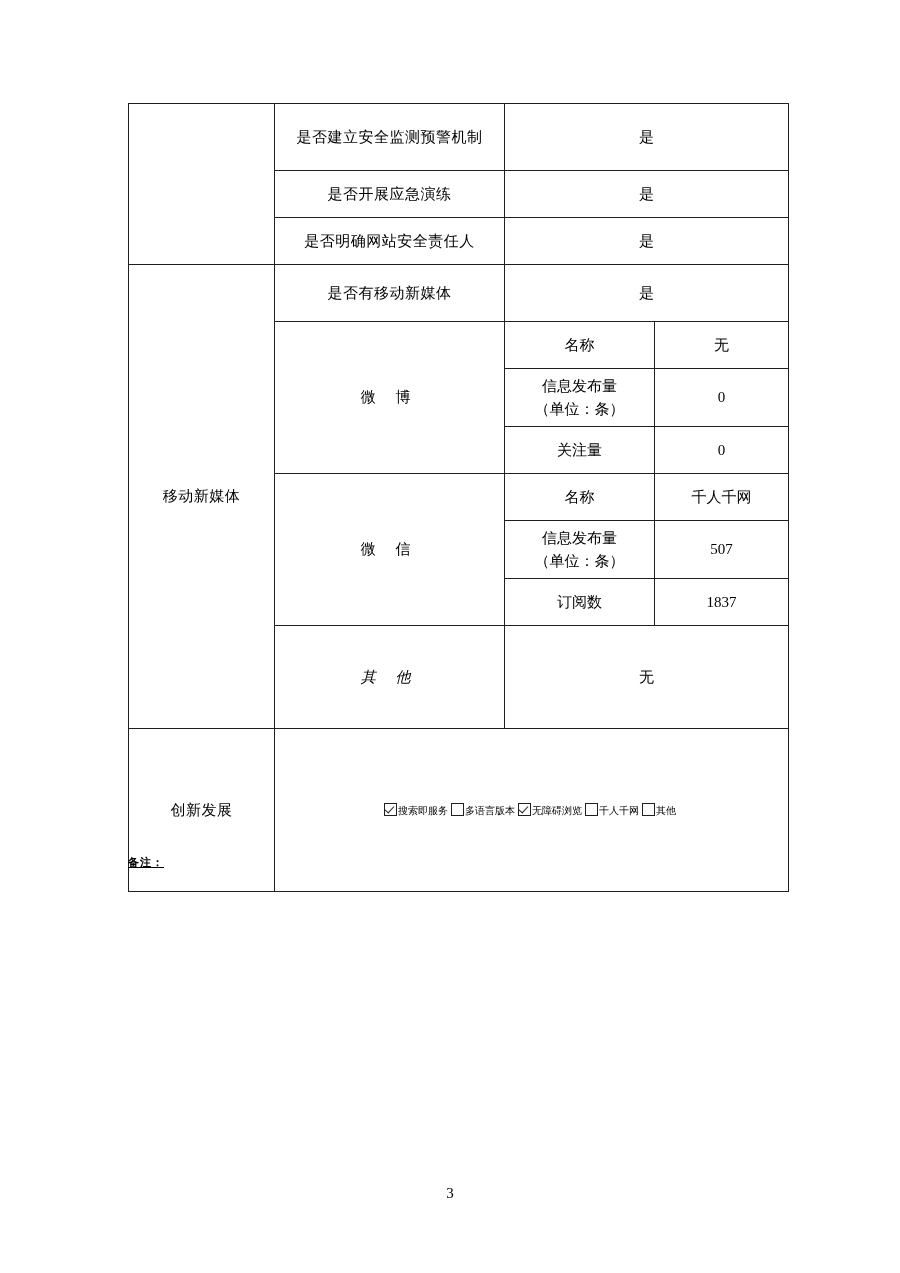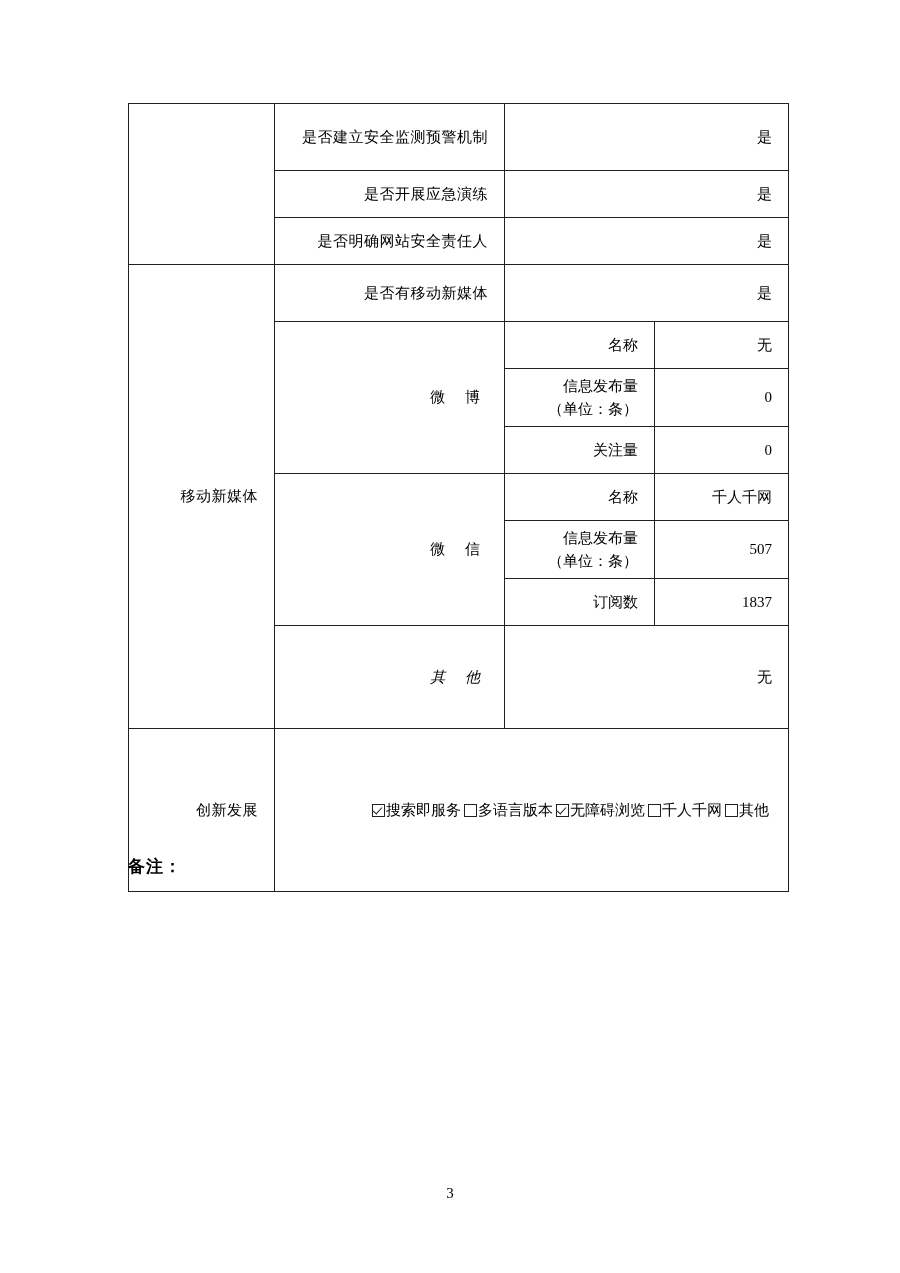--- a/index.html
+++ b/index.html
@@ -24,21 +24,21 @@
   .doc-table {
     position: absolute;
     left: 128px;
     top: 103px;
     width: 660px;
     border-collapse: collapse;
     table-layout: fixed;
   }
   .doc-table td {
     border: 1px solid #231f20;
-    text-align: right;
+    text-align: center;
     vertical-align: middle;
     font-size: 15px;
     line-height: 1.5;
     padding: 6px 16px;
     font-family: "Liberation Serif", "DejaVu Serif", serif;
   }
   .col-a { width: 146px; }
   .col-b { width: 230px; }
   .col-c { width: 150px; }
   .col-d { width: 134px; }
@@ -54,21 +54,21 @@
   .h-row { height: 34px; }
   .h-row-med { height: 44px; margin-left: 48px; }
   .h-row-big { height: 90px; font-style: italic; }
   .h-row-huge { height: 150px; }
 
   .two-line {
     line-height: 1.45;
   }
 
   .innovation-line {
-    font-size: 15px;
+    font-size: 10px;
     letter-spacing: 0px;
     white-space: nowrap;
   }
   .chk {
     display: inline-block;
     width: 13px;
     height: 13px;
     border: 1.4px solid #231f20;
     position: relative;
     vertical-align: -2px;
@@ -87,24 +87,25 @@
     transform: rotate(42deg);
   }
   .opt-text {
     margin-right: 3px;
   }
 
   .remark {
     position: absolute;
     left: 128px;
     top: 855px;
-    font-size: 17px;
+    font-size: 11px;
     font-weight: bold;
     letter-spacing: 1px;
     font-family: "Liberation Serif", "DejaVu Serif", serif;
+    text-decoration: underline;
   }
   .page-number {
     position: absolute;
     left: 0;
     width: 900px;
     top: 1185px;
     text-align: center;
     font-size: 15px;
   }
 </style>

